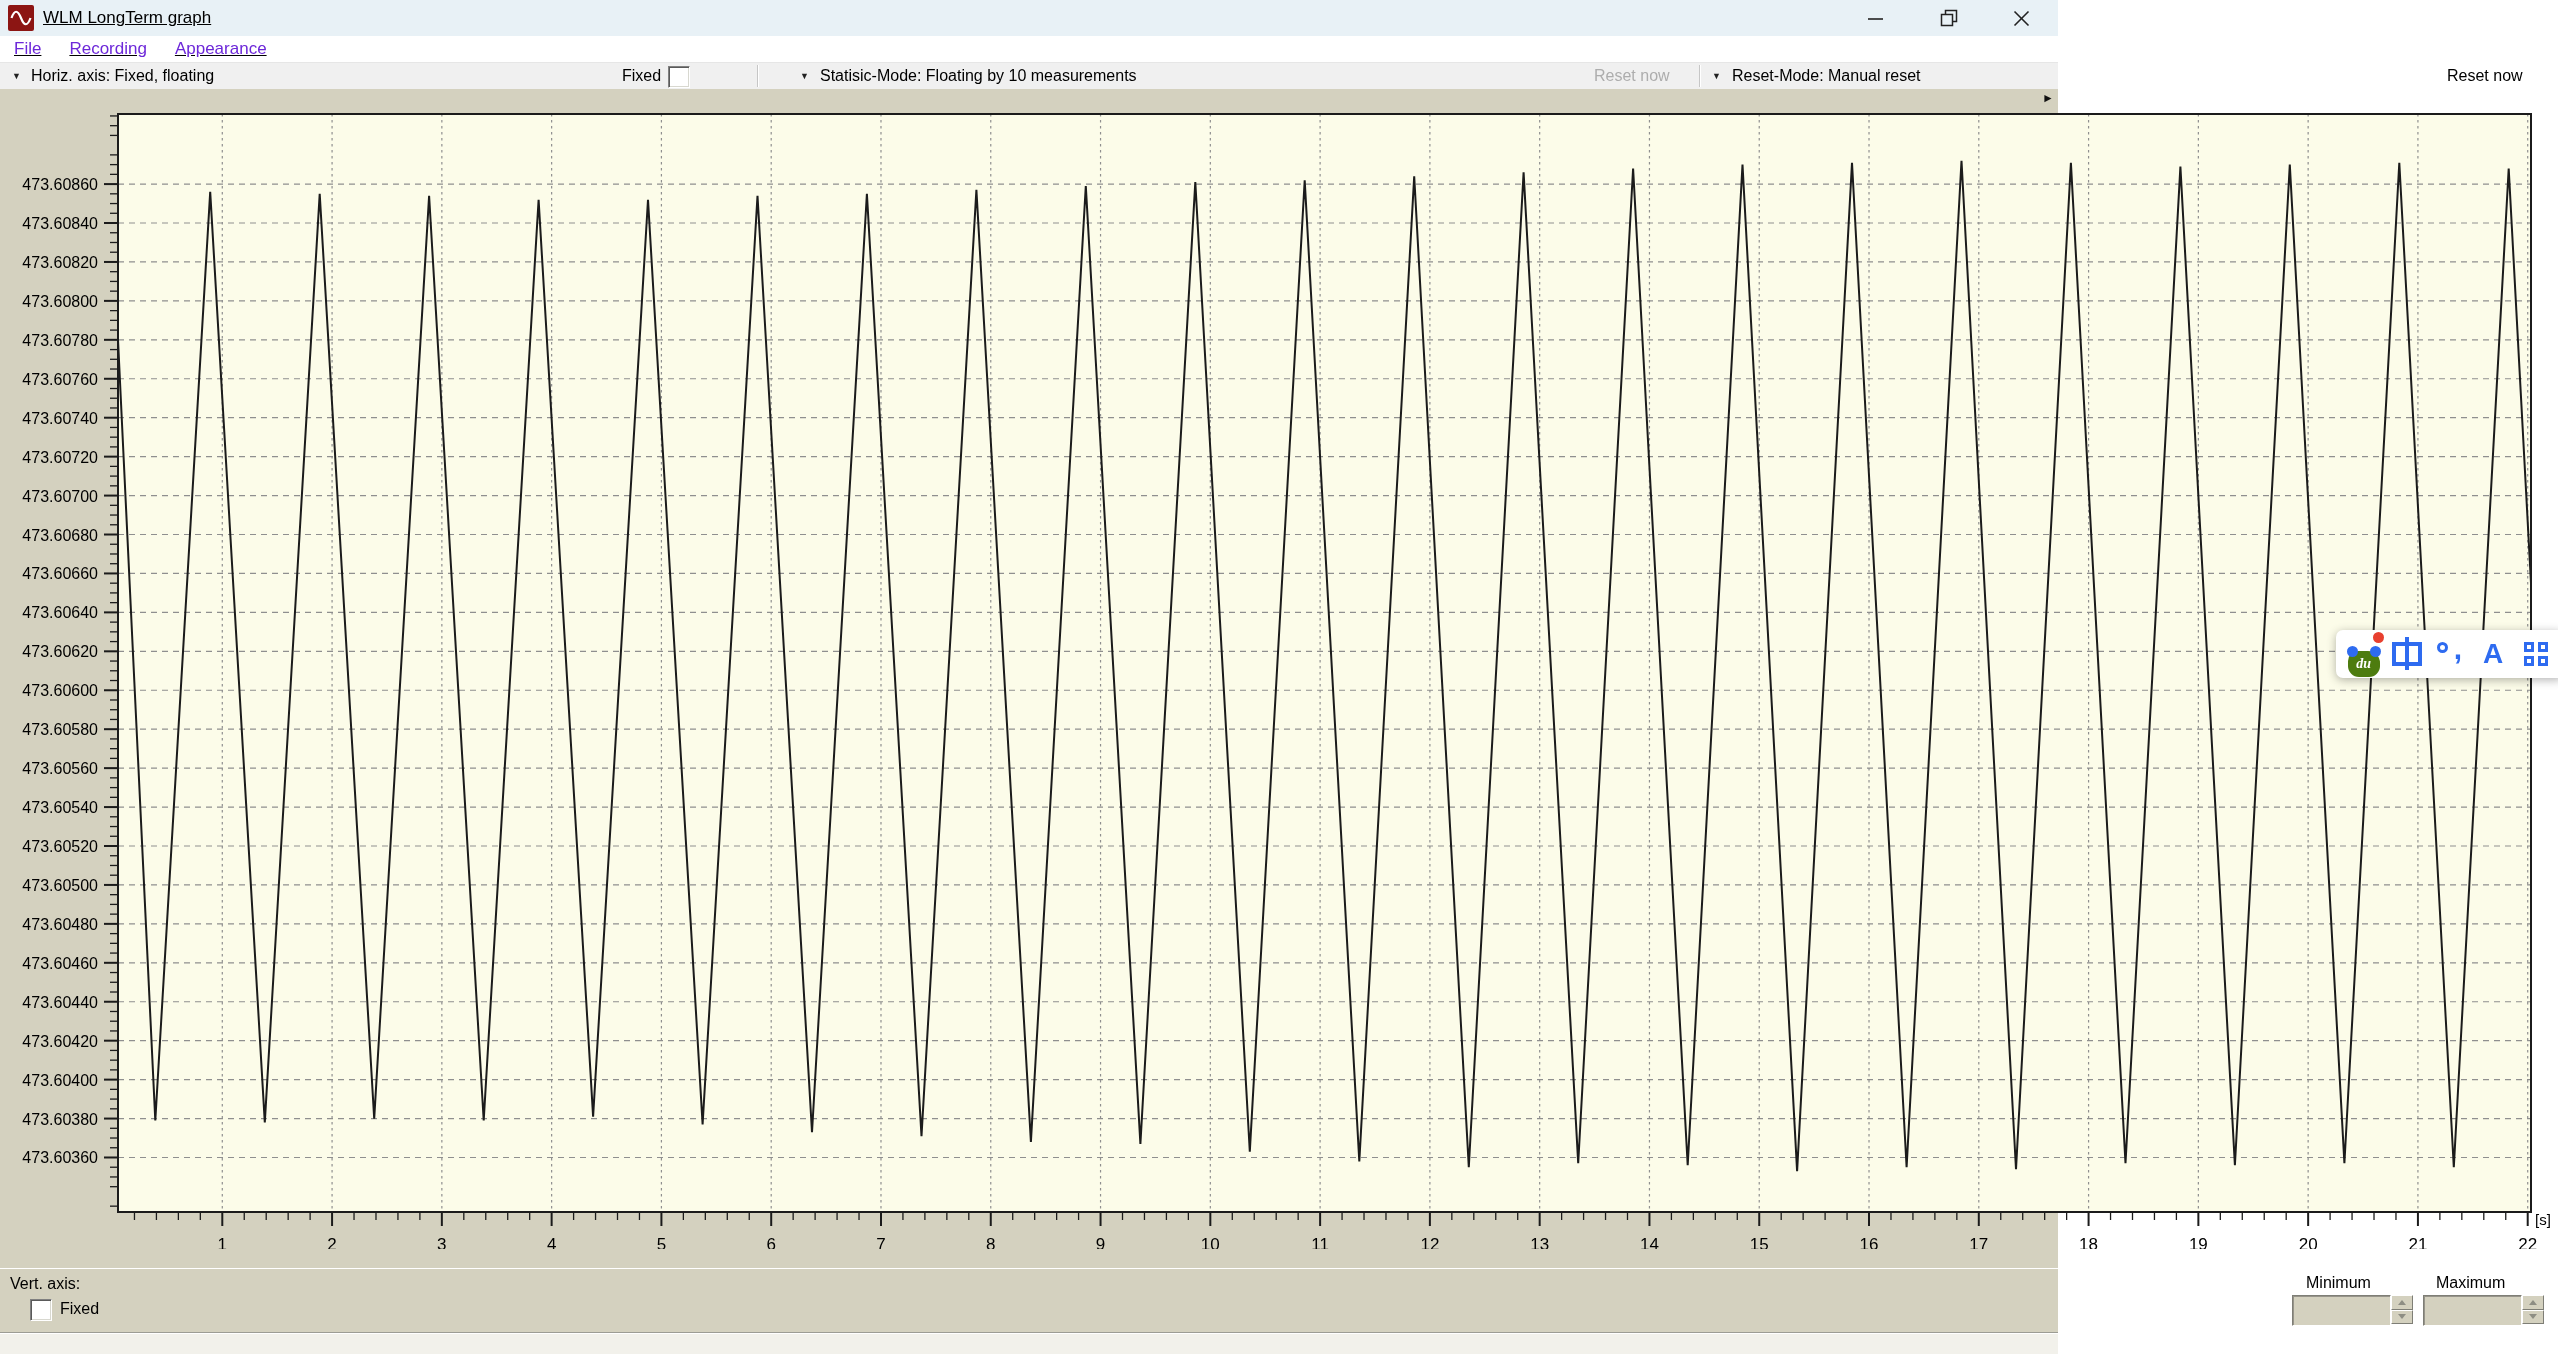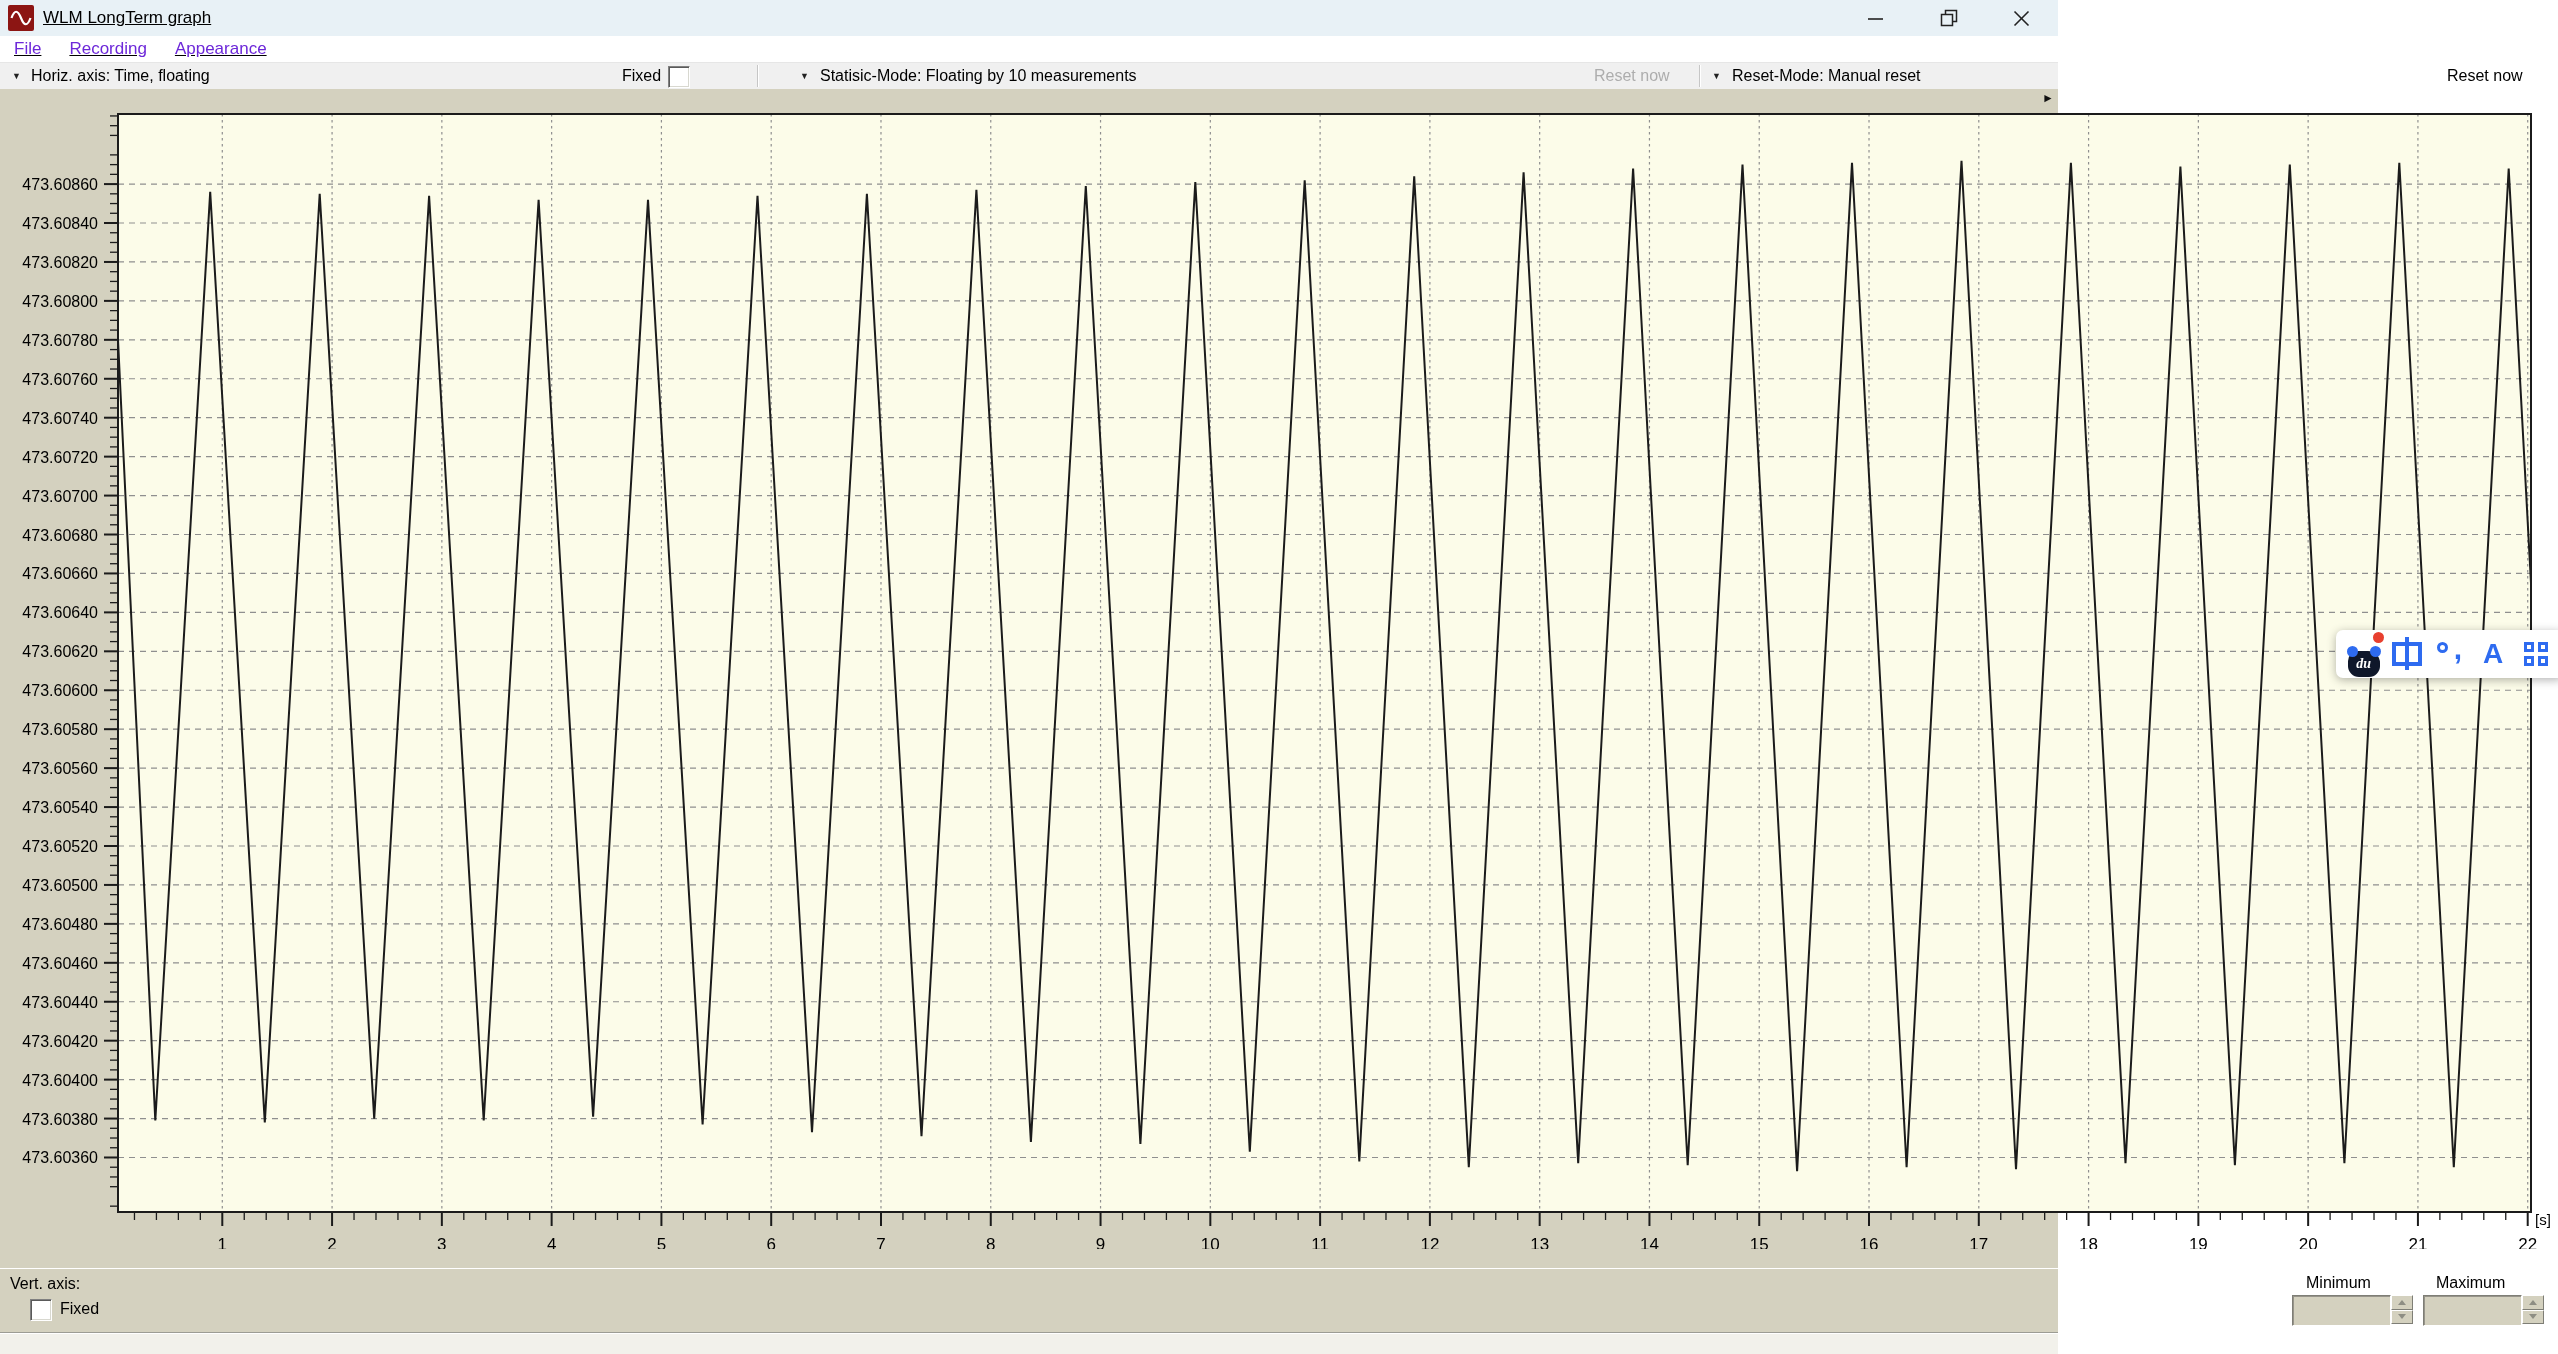--- a/index.html
+++ b/index.html
@@ -34,21 +34,21 @@
 
   
   .chart-area{flex:1 1 auto;position:relative;background:#d4d1bf;}
   .chart-area svg{position:absolute;left:0;top:0;}
   .scroll-arrow{position:absolute;right:4px;top:2px;font-size:12px;color:#111;}
 
   
   .ime-bar{position:absolute;left:2336px;top:541px;width:216px;height:48px;background:#fff;border-radius:7px;
     box-shadow:0 2px 10px rgba(0,0,0,.3);display:flex;align-items:center;justify-content:space-around;padding:0 6px;}
   .ime-icon{position:relative;display:flex;align-items:center;justify-content:center;width:36px;height:40px;}
-  .bear{position:relative;width:32px;height:26px;background:#0f172a;border-radius:10px 12px 11px 11px;display:flex;align-items:center;justify-content:center;margin-top:20px;}
+  .bear{position:relative;width:32px;height:26px;background:#4d7c0f;border-radius:10px 12px 11px 11px;display:flex;align-items:center;justify-content:center;margin-top:20px;}
   .bear::before,.bear::after{content:"";position:absolute;top:-5px;width:11px;height:11px;background:#2e6bf0;border-radius:50%;}
   .bear::before{left:-1px;}
   .bear::after{right:-1px;}
   .du{color:#fff;font-size:14px;font-style:italic;font-weight:bold;font-family:"Liberation Serif",serif;}
   .badge{position:absolute;right:-2px;top:-2px;width:11px;height:11px;border-radius:50%;background:#e8402f;}
   .z-box{width:22px;height:16px;border:4px solid #2e6bf0;position:relative;}
   .z-bar{position:absolute;left:50%;top:-9px;width:4px;height:33px;background:#2e6bf0;transform:translateX(-50%);}
   .punct .deg{position:absolute;left:5px;top:8px;width:5px;height:5px;border:3px solid #2e6bf0;border-radius:50%;}
   .punct .comma{position:absolute;right:6px;top:-2px;color:#2e6bf0;font-size:30px;font-weight:bold;}
   .letterA span{color:#2e6bf0;font-size:28px;font-weight:900;}
@@ -100,21 +100,21 @@
   </div>
 
   <div class="menubar">
     <span class="menu-item">File</span>
     <span class="menu-item">Recording</span>
     <span class="menu-item">Appearance</span>
   </div>
 
   <div class="toolbar">
     <span class="tb-item tb-caret" style="left:12px;">▼</span>
-    <span class="tb-item" style="left:31px;">Horiz. axis: Time, floating</span>
+    <span class="tb-item" style="left:31px;">Horiz. axis: Fixed, floating</span>
     <span class="tb-item" style="left:622px;">Fixed</span>
     <span class="cb" style="left:668px;top:3px;"></span>
     <span class="tb-sep" style="left:757px;"></span>
     <span class="tb-item tb-caret" style="left:800px;">▼</span>
     <span class="tb-item" style="left:820px;">Statisic-Mode: Floating by 10 measurements</span>
     <span class="tb-item tb-disabled" style="left:1594px;">Reset now</span>
     <span class="tb-sep" style="left:1699px;"></span>
     <span class="tb-item tb-caret" style="left:1712px;">▼</span>
     <span class="tb-item" style="left:1732px;">Reset-Mode: Manual reset</span>
     <span class="tb-item" style="left:2447px;">Reset now</span>

